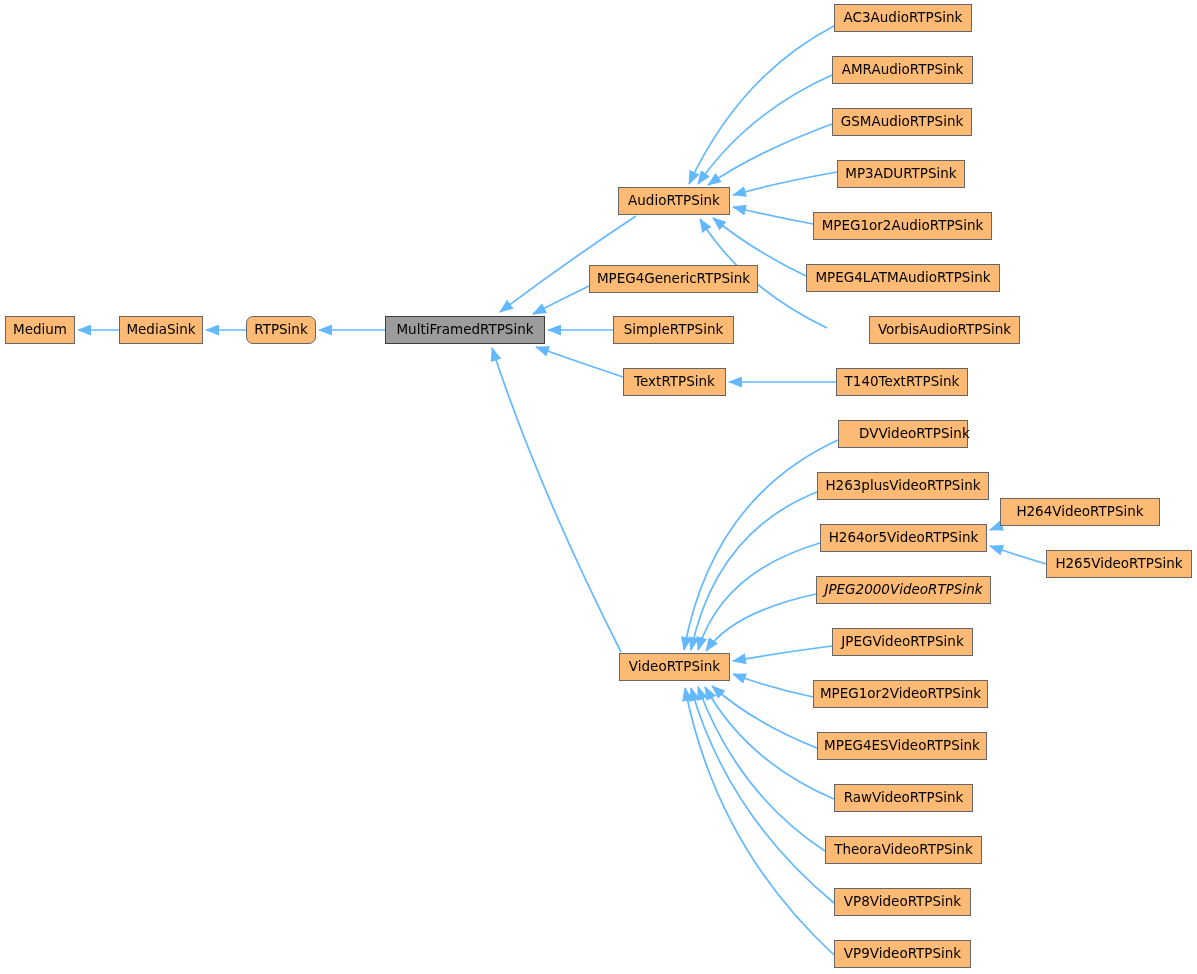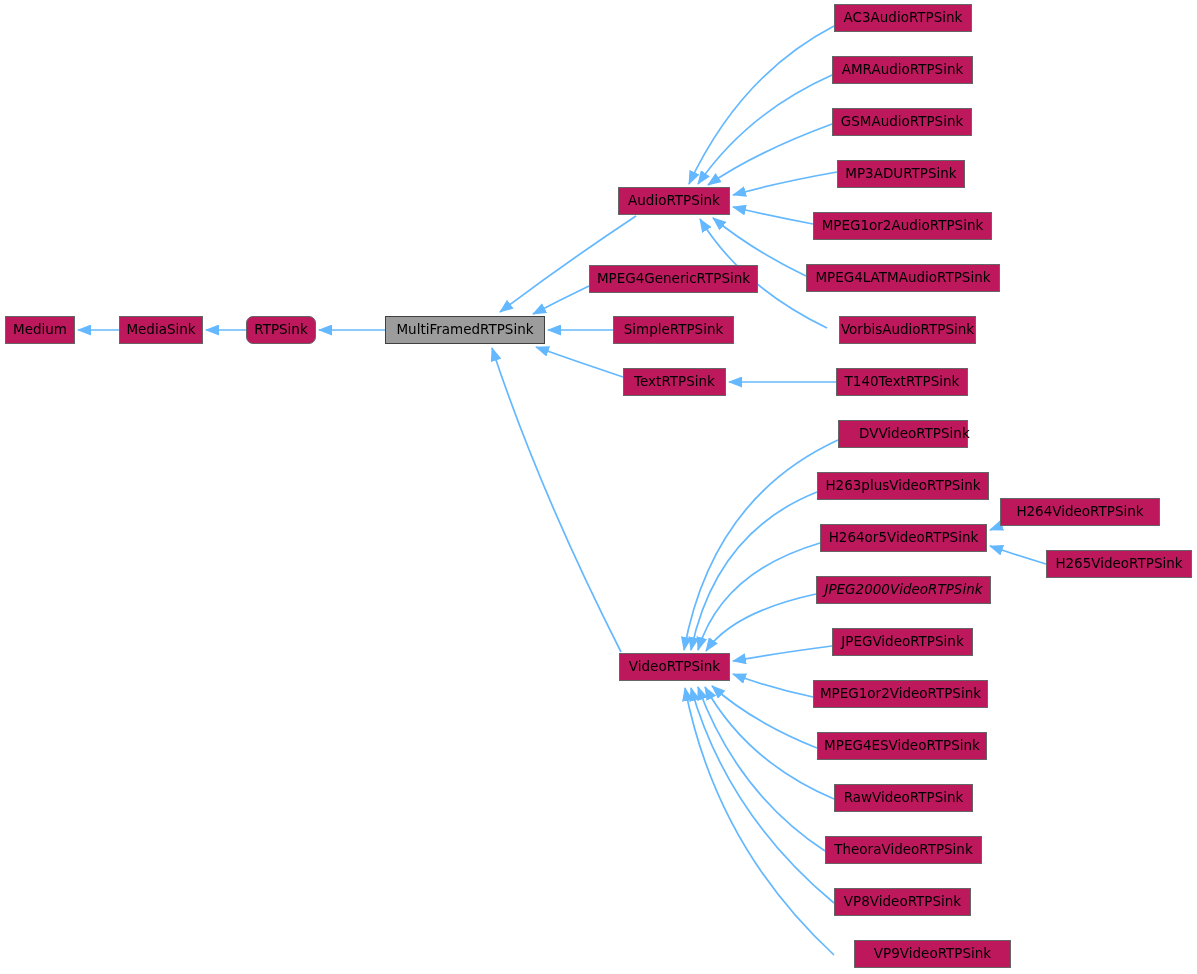--- a/index.html
+++ b/index.html
@@ -20,21 +20,21 @@
     left: 0;
     top: 0;
     width: 1197px;
     height: 974px;
     pointer-events: none;
   }
   .node {
     position: absolute;
     box-sizing: border-box;
     height: 28px;
-    background: #be185d;
+    background: #fdba74;
     border: 1.5px solid #666666;
     color: #000000;
     font-size: 13.5px;
     line-height: 25px;
     text-align: center;
     white-space: nowrap;
     cursor: pointer;
     z-index: 2;
   }
   .node.highlighted {
@@ -98,29 +98,29 @@
       <div class="node" style="left: 589px; top: 265px; width: 169px;">MPEG4GenericRTPSink</div>
       <div class="node" style="left: 613px; top: 316px; width: 121px;">SimpleRTPSink</div>
       <div class="node" style="left: 623px; top: 368px; width: 103px;">TextRTPSink</div>
       <div class="node" style="left: 619px; top: 653px; width: 111px;">VideoRTPSink</div>
       <div class="node" style="left: 834px; top: 4px; width: 138px;">AC3AudioRTPSink</div>
       <div class="node" style="left: 832px; top: 56px; width: 141px;">AMRAudioRTPSink</div>
       <div class="node" style="left: 832px; top: 108px; width: 140px;">GSMAudioRTPSink</div>
       <div class="node" style="left: 837px; top: 160px; width: 128px;">MP3ADURTPSink</div>
       <div class="node" style="left: 813px; top: 212px; width: 179px;">MPEG1or2AudioRTPSink</div>
       <div class="node" style="left: 806px; top: 264px; width: 194px;">MPEG4LATMAudioRTPSink</div>
-      <div class="node" style="left: 839px; top: 316px; width: 137px;">VorbisAudioRTPSink</div>
+      <div class="node" style="left: 869px; top: 316px; width: 151px;">VorbisAudioRTPSink</div>
       <div class="node" style="left: 836px; top: 368px; width: 132px;">T140TextRTPSink</div>
       <div class="node" style="left: 838px; top: 420px; width: 130px; padding-left: 20px;">DVVideoRTPSink</div>
       <div class="node" style="left: 817px; top: 472px; width: 172px;">H263plusVideoRTPSink</div>
       <div class="node" style="left: 820px; top: 524px; width: 167px;">H264or5VideoRTPSink</div>
       <div class="node" style="left: 816px; top: 576px; width: 175px; font-style: italic;">JPEG2000VideoRTPSink</div>
       <div class="node" style="left: 832px; top: 628px; width: 141px;">JPEGVideoRTPSink</div>
       <div class="node" style="left: 813px; top: 680px; width: 175px;">MPEG1or2VideoRTPSink</div>
       <div class="node" style="left: 817px; top: 732px; width: 170px;">MPEG4ESVideoRTPSink</div>
       <div class="node" style="left: 834px; top: 784px; width: 139px;">RawVideoRTPSink</div>
       <div class="node" style="left: 825px; top: 836px; width: 157px;">TheoraVideoRTPSink</div>
       <div class="node" style="left: 834px; top: 888px; width: 137px;">VP8VideoRTPSink</div>
-      <div class="node" style="left: 834px; top: 940px; width: 157px; margin-left: 20px;">VP9VideoRTPSink</div>
+      <div class="node" style="left: 834px; top: 940px; width: 137px;">VP9VideoRTPSink</div>
       <div class="node" style="left: 1000px; top: 498px; width: 160px;">H264VideoRTPSink</div>
       <div class="node" style="left: 1046px; top: 550px; width: 146px;">H265VideoRTPSink</div>
     </div>
 </div>
 
 </body></html>

